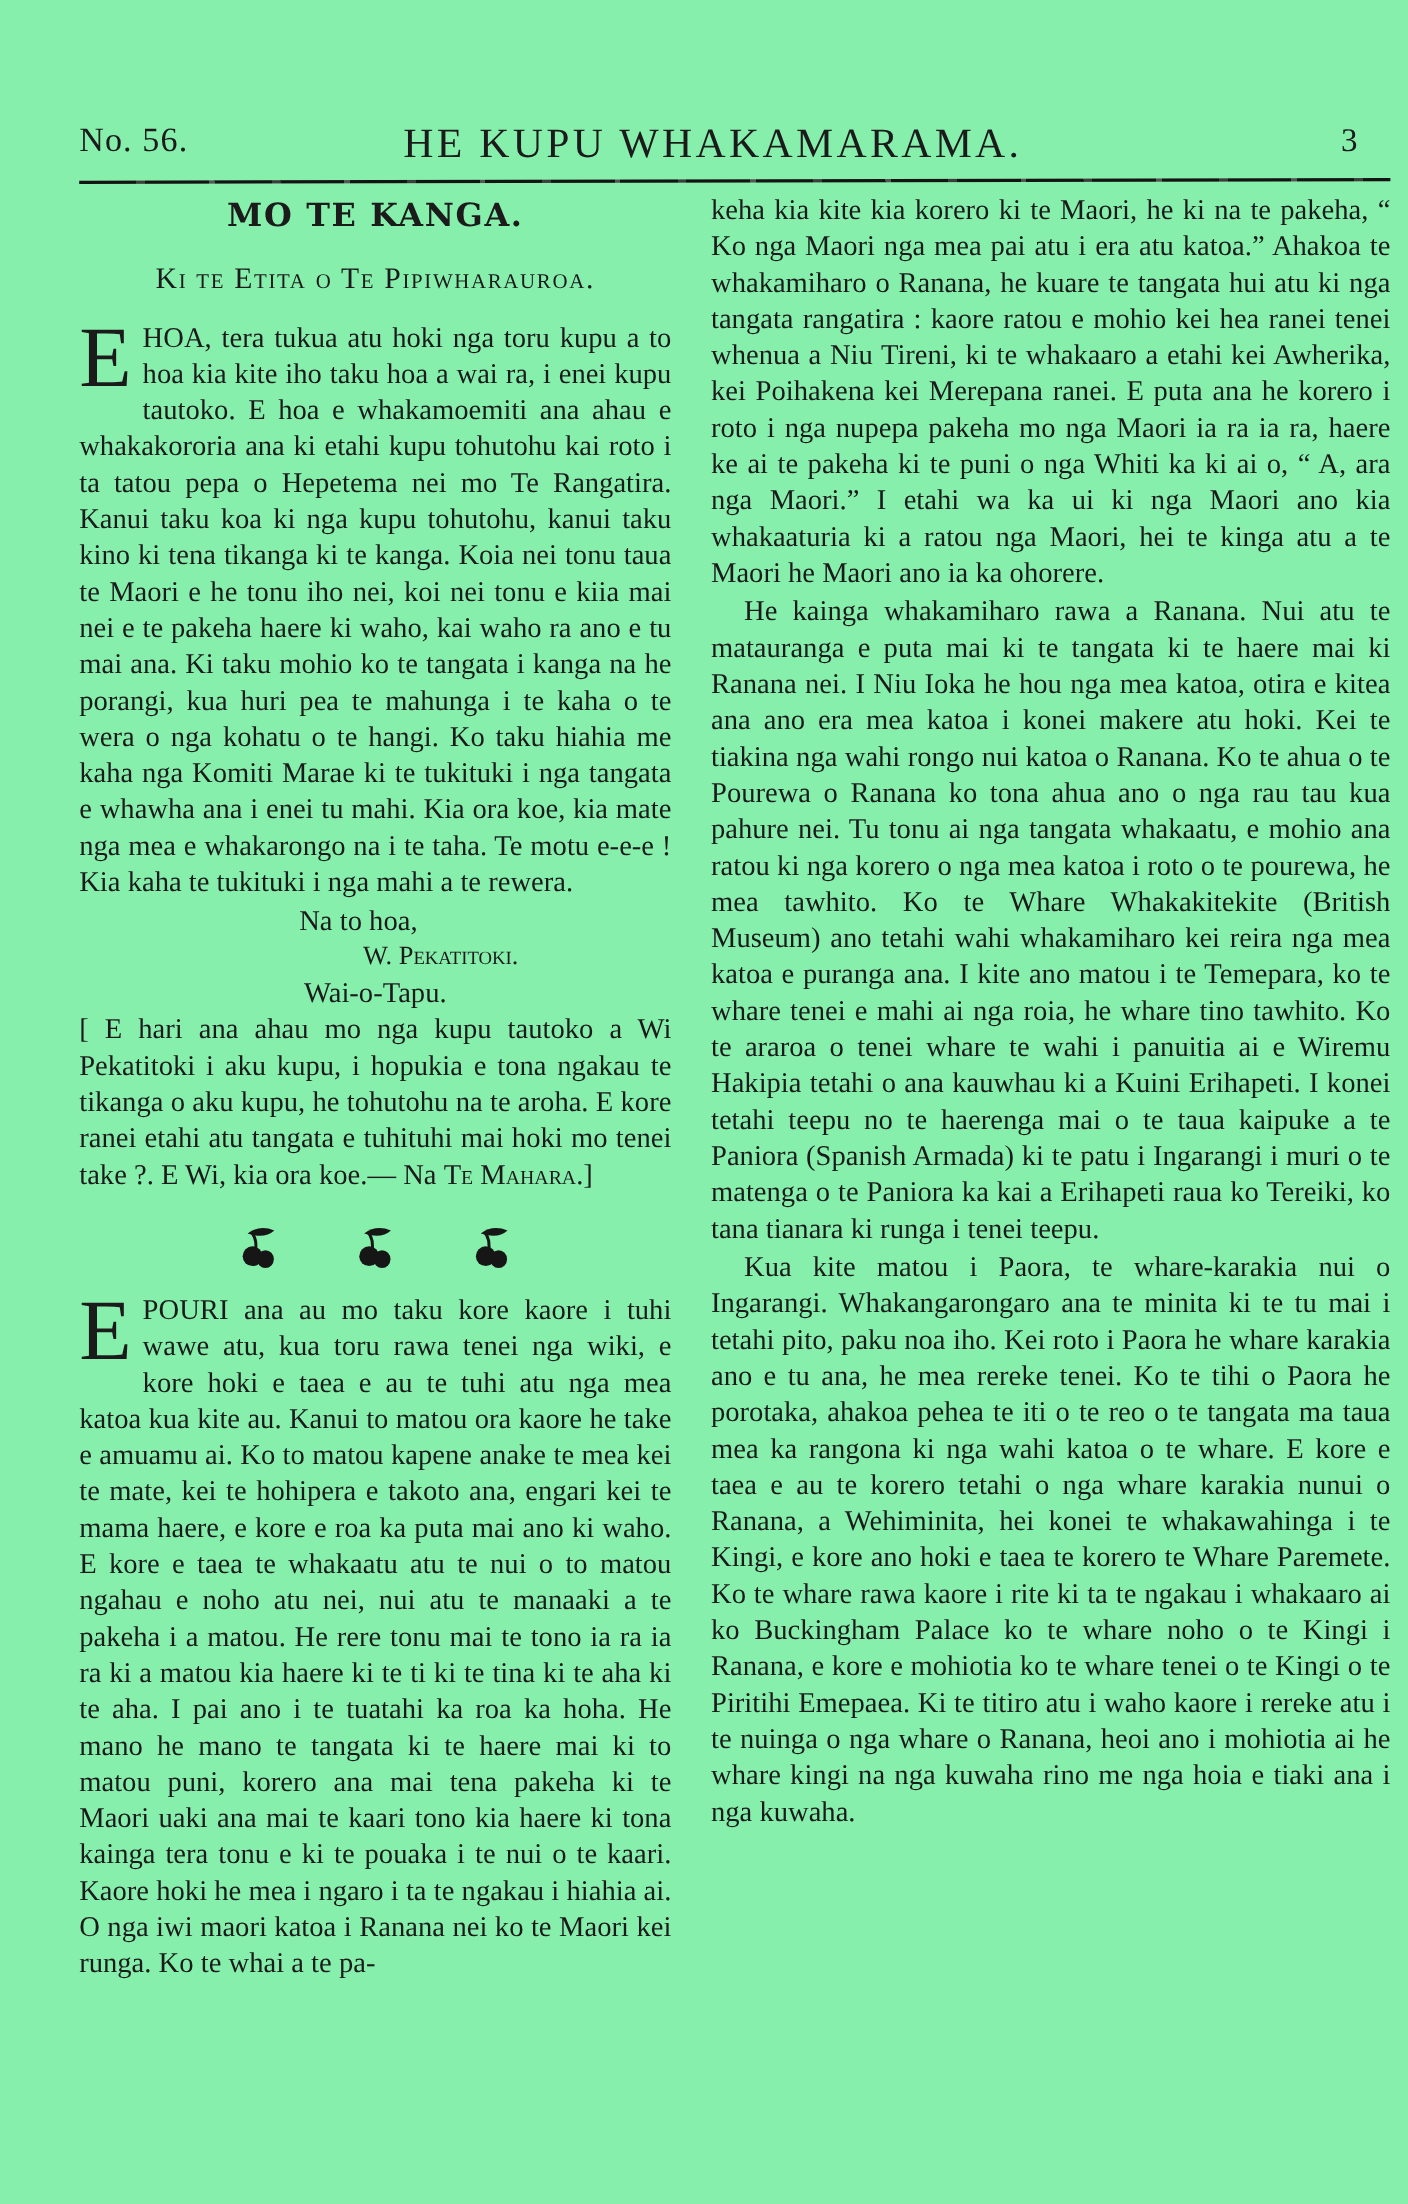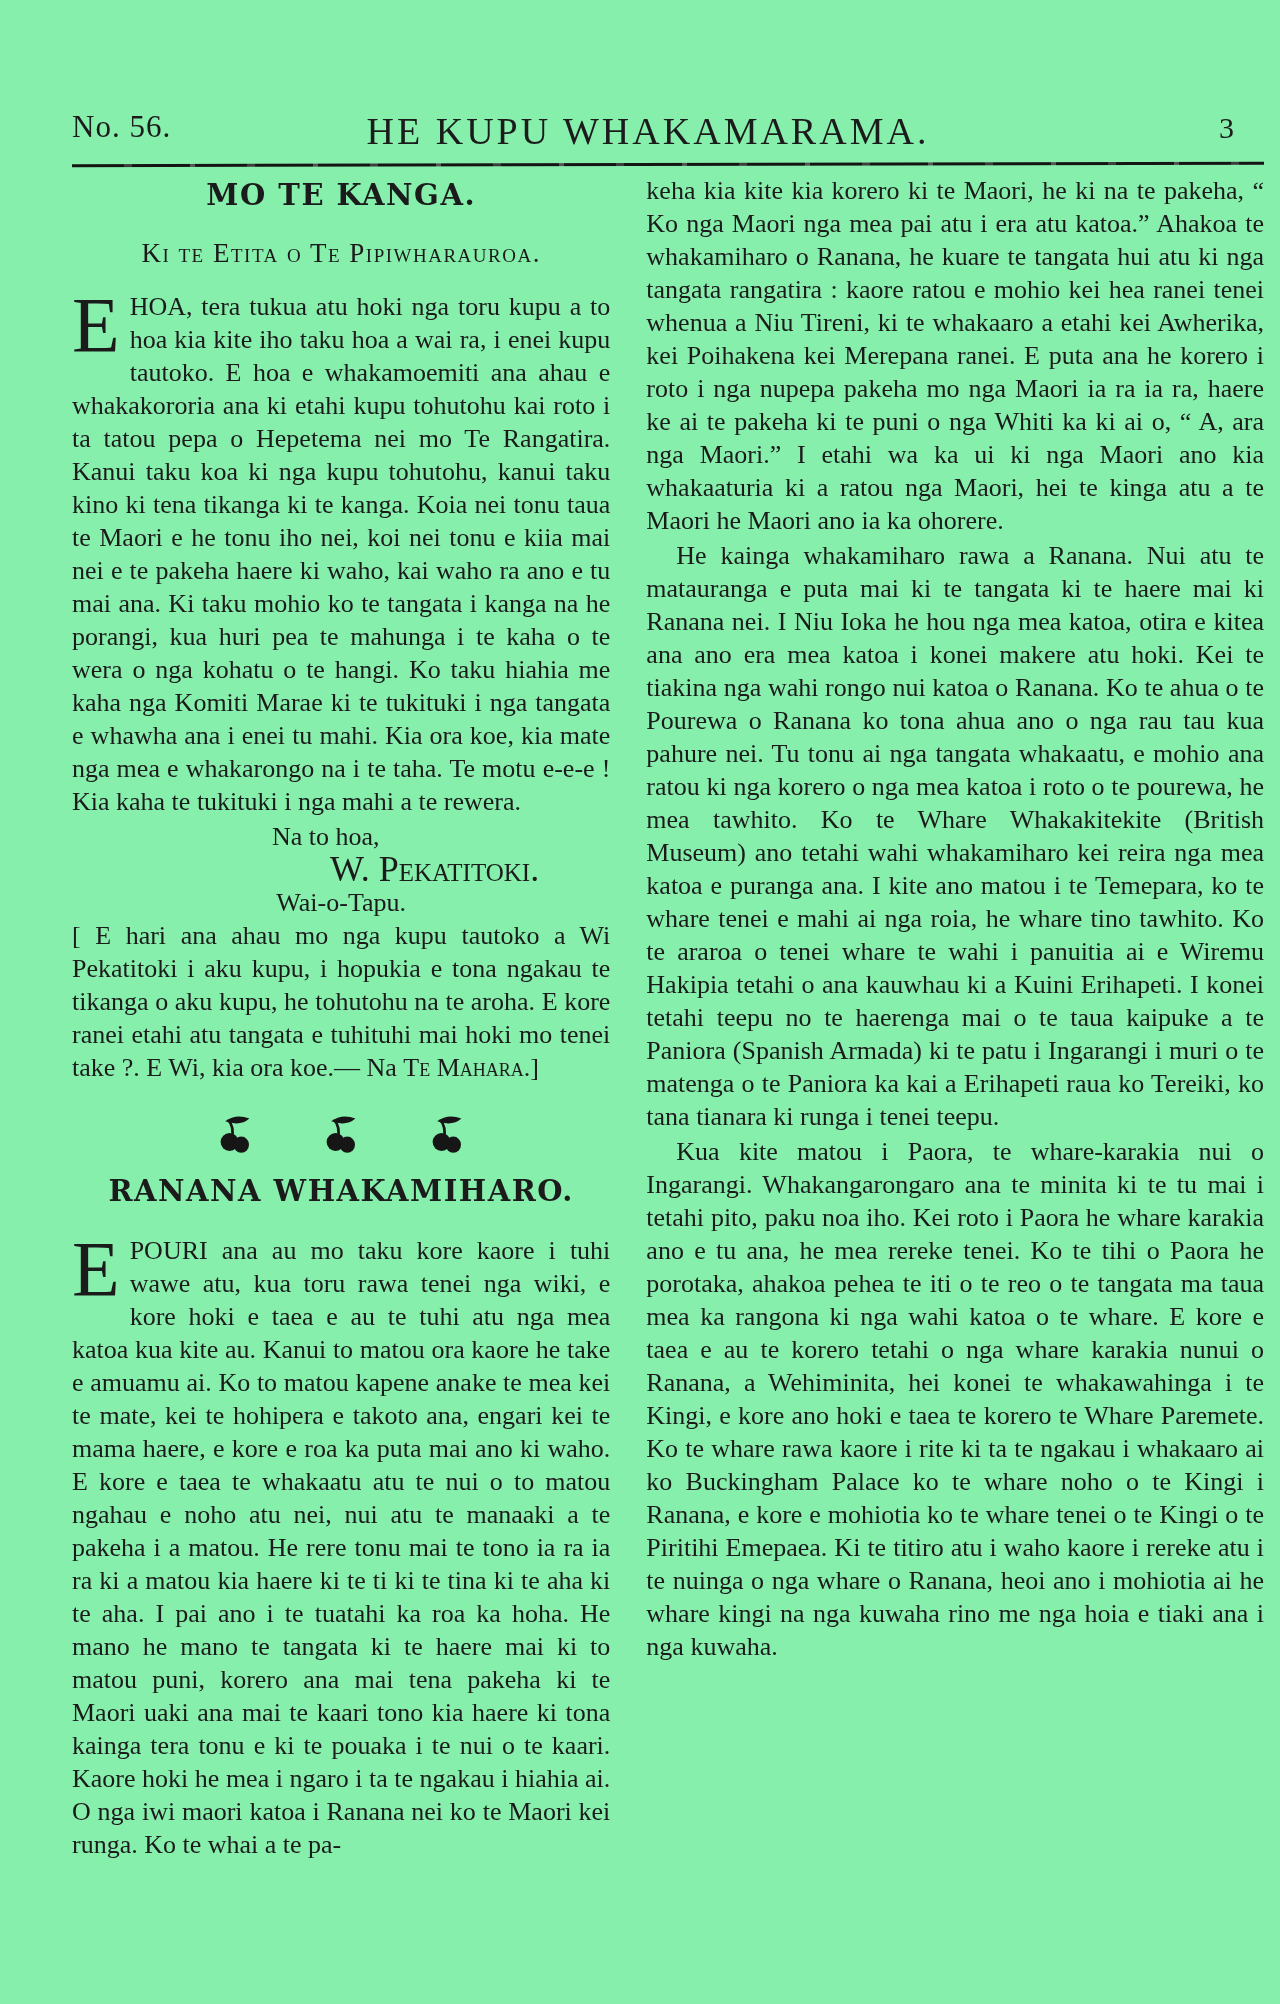--- a/index.html
+++ b/index.html
@@ -35,21 +35,21 @@
   }
   .subtitle{
     font-variant:small-caps;font-size:27px;line-height:30px;
     text-align:center;letter-spacing:1.5px;margin:0 0 22px 0;
   }
   .dropcap{
     float:left;font-size:78px;line-height:60px;
     padding:5px 10px 2px 0;
   }
   .signoff-intro{font-size:26px;line-height:33px;padding-left:200px;margin-top:2px;}
-  .signoff-name{font-variant:small-caps;font-size:36px;line-height:33px;padding-left:258px;}
+  .signoff-name{font-variant:small-caps;font-size:24px;line-height:33px;padding-left:258px;}
   .place{font-size:26px;line-height:33px;text-align:center;}
   .note{text-align:justify;}
   .sc{font-variant:small-caps;}
   .ornaments{display:flex;justify-content:center;gap:70px;margin:28px 0 20px 0;}
   .ornaments svg{display:block;}
   .indent{text-indent:30px;}
   .rc-para{margin-bottom:2px;}
 </style>
 </head>
 <body>
@@ -102,21 +102,20 @@
         <span>
           <svg width="36" height="42" viewBox="0 0 40 46" fill="#161616">
             <path d="M9 10 Q21 1 36 7 Q26 16 9 10 Z"></path>
             <path d="M15 30 Q18 16 11 9 L14 8 Q21 16 18 30 Z"></path>
             <circle cx="14" cy="33" r="10"></circle>
             <ellipse cx="27" cy="36" rx="8.5" ry="9"></ellipse>
           </svg>
         </span>
       </div>
 
-      <div class="article-title">RANANA WHAKAMIHARO.</div>
 
       <p>
         <span class="dropcap">E</span><span>POURI ana au mo taku kore kaore i tuhi wawe atu, kua toru rawa tenei nga wiki, e kore hoki e taea e au te tuhi atu nga mea katoa kua kite au.  Kanui to matou ora kaore he take e amuamu ai.  Ko to matou kapene anake te mea kei te mate, kei te hohipera e takoto ana, engari kei te mama haere, e kore e roa ka puta mai ano ki waho.  E kore e taea te whakaatu atu te nui o to matou ngahau e noho atu nei, nui atu te manaaki a te pakeha i a matou.  He rere tonu mai te tono ia ra ia ra ki a matou kia haere ki te ti ki te tina ki te aha ki te aha.  I pai ano i te tuatahi ka roa ka hoha.  He mano he mano te tangata ki te haere mai ki to matou puni, korero ana mai tena pakeha ki te Maori uaki ana mai te kaari tono kia haere ki tona kainga tera tonu e ki te pouaka i te nui o te kaari.  Kaore hoki he mea i ngaro i ta te ngakau i hiahia ai.  O nga iwi maori katoa i Ranana nei ko te Maori kei runga.  Ko te whai a te pa-</span>
       </p>
 
     </div>
 
     <div class="col-right">
       <p class="rc-para">keha kia kite kia korero ki te Maori, he ki na te pakeha, “ Ko nga Maori nga mea pai atu i era atu katoa.”  Ahakoa te whakamiharo o Ranana, he kuare te tangata hui atu ki nga tangata rangatira :  kaore ratou e mohio kei hea ranei tenei whenua a Niu Tireni, ki te whakaaro a etahi kei Awherika, kei Poihakena kei Merepana ranei.  E puta ana he korero i roto i nga nupepa pakeha mo nga Maori ia ra ia ra, haere ke ai te pakeha ki te puni o nga Whiti ka ki ai o, “ A, ara nga Maori.”  I etahi wa ka ui ki nga Maori ano kia whakaaturia ki a ratou nga Maori, hei te kinga atu a te Maori he Maori ano ia ka ohorere.</p>
       <p class="rc-para indent">He kainga whakamiharo rawa a Ranana.  Nui atu te matauranga e puta mai ki te tangata ki te haere mai ki Ranana nei.  I Niu Ioka he hou nga mea katoa, otira e kitea ana ano era mea katoa i konei makere atu hoki.  Kei te tiakina nga wahi rongo nui katoa o Ranana.  Ko te ahua o te Pourewa o Ranana ko tona ahua ano o nga rau tau kua pahure nei.  Tu tonu ai nga tangata whakaatu, e mohio ana ratou ki nga korero o nga mea katoa i roto o te pourewa, he mea tawhito.  Ko te Whare Whakakitekite (British Museum) ano tetahi wahi whakamiharo kei reira nga mea katoa e puranga ana.  I kite ano matou i te Temepara, ko te whare tenei e mahi ai nga roia, he whare tino tawhito.  Ko te araroa o tenei whare te wahi i panuitia ai e Wiremu Hakipia tetahi o ana kauwhau ki a Kuini Erihapeti.  I konei tetahi teepu no te haerenga mai o te taua kaipuke a te Paniora (Spanish Armada) ki te patu i Ingarangi i muri o te matenga o te Paniora ka kai a Erihapeti raua ko Tereiki, ko tana tianara ki runga i tenei teepu.</p>

